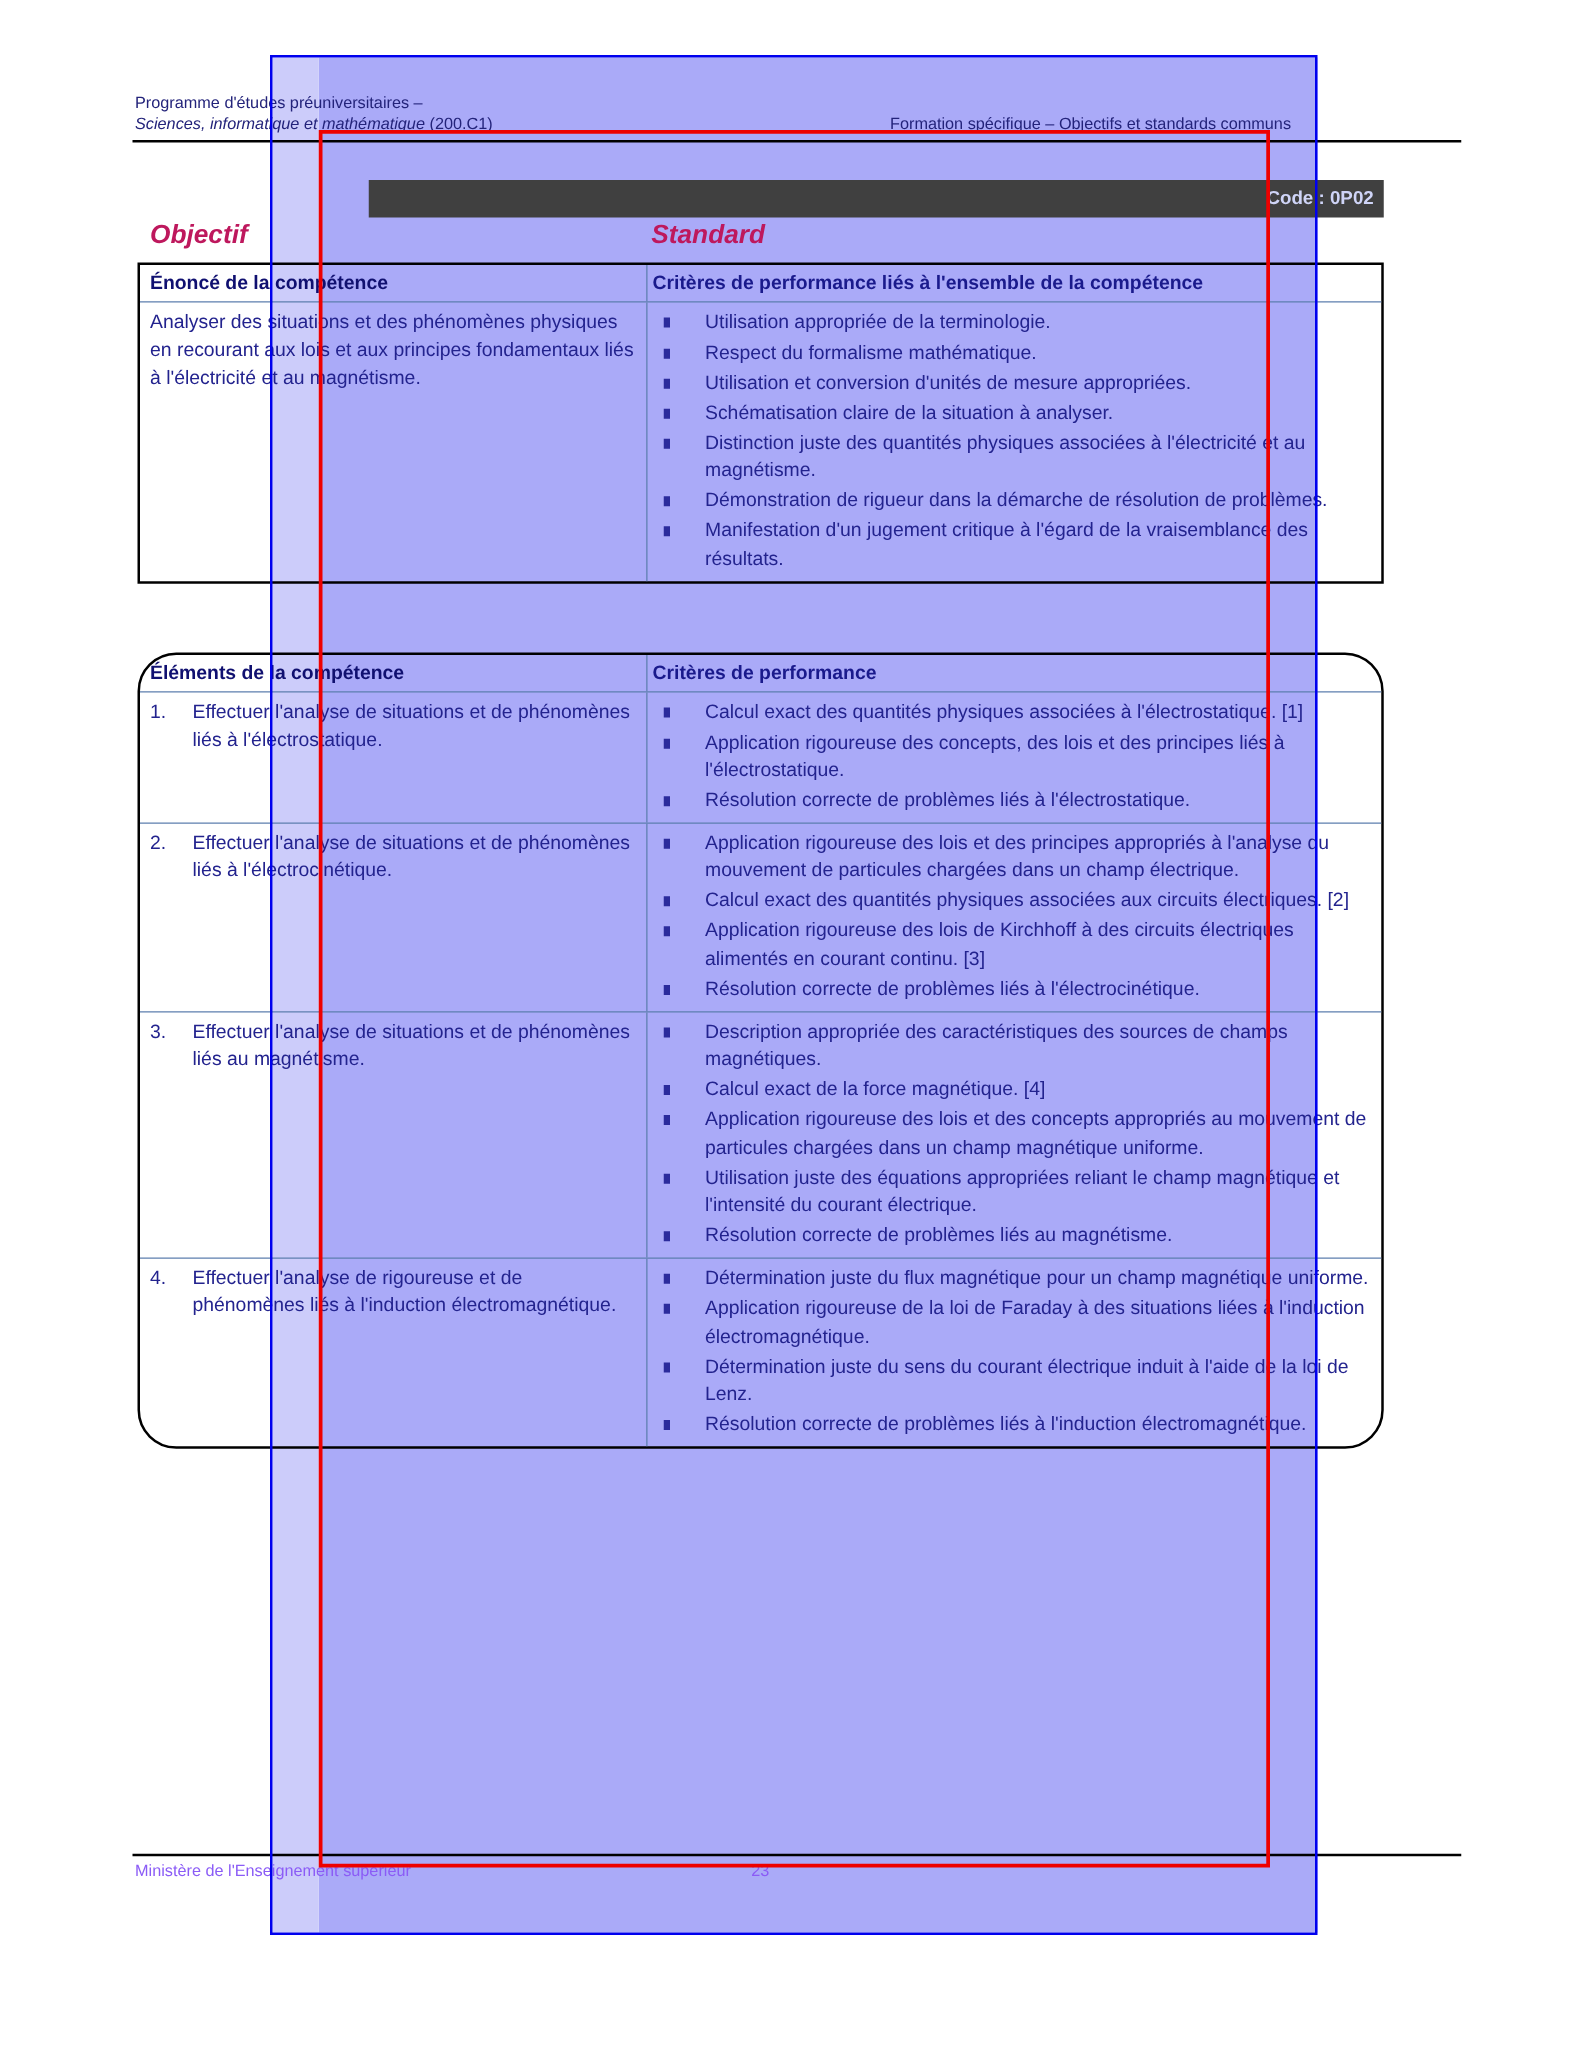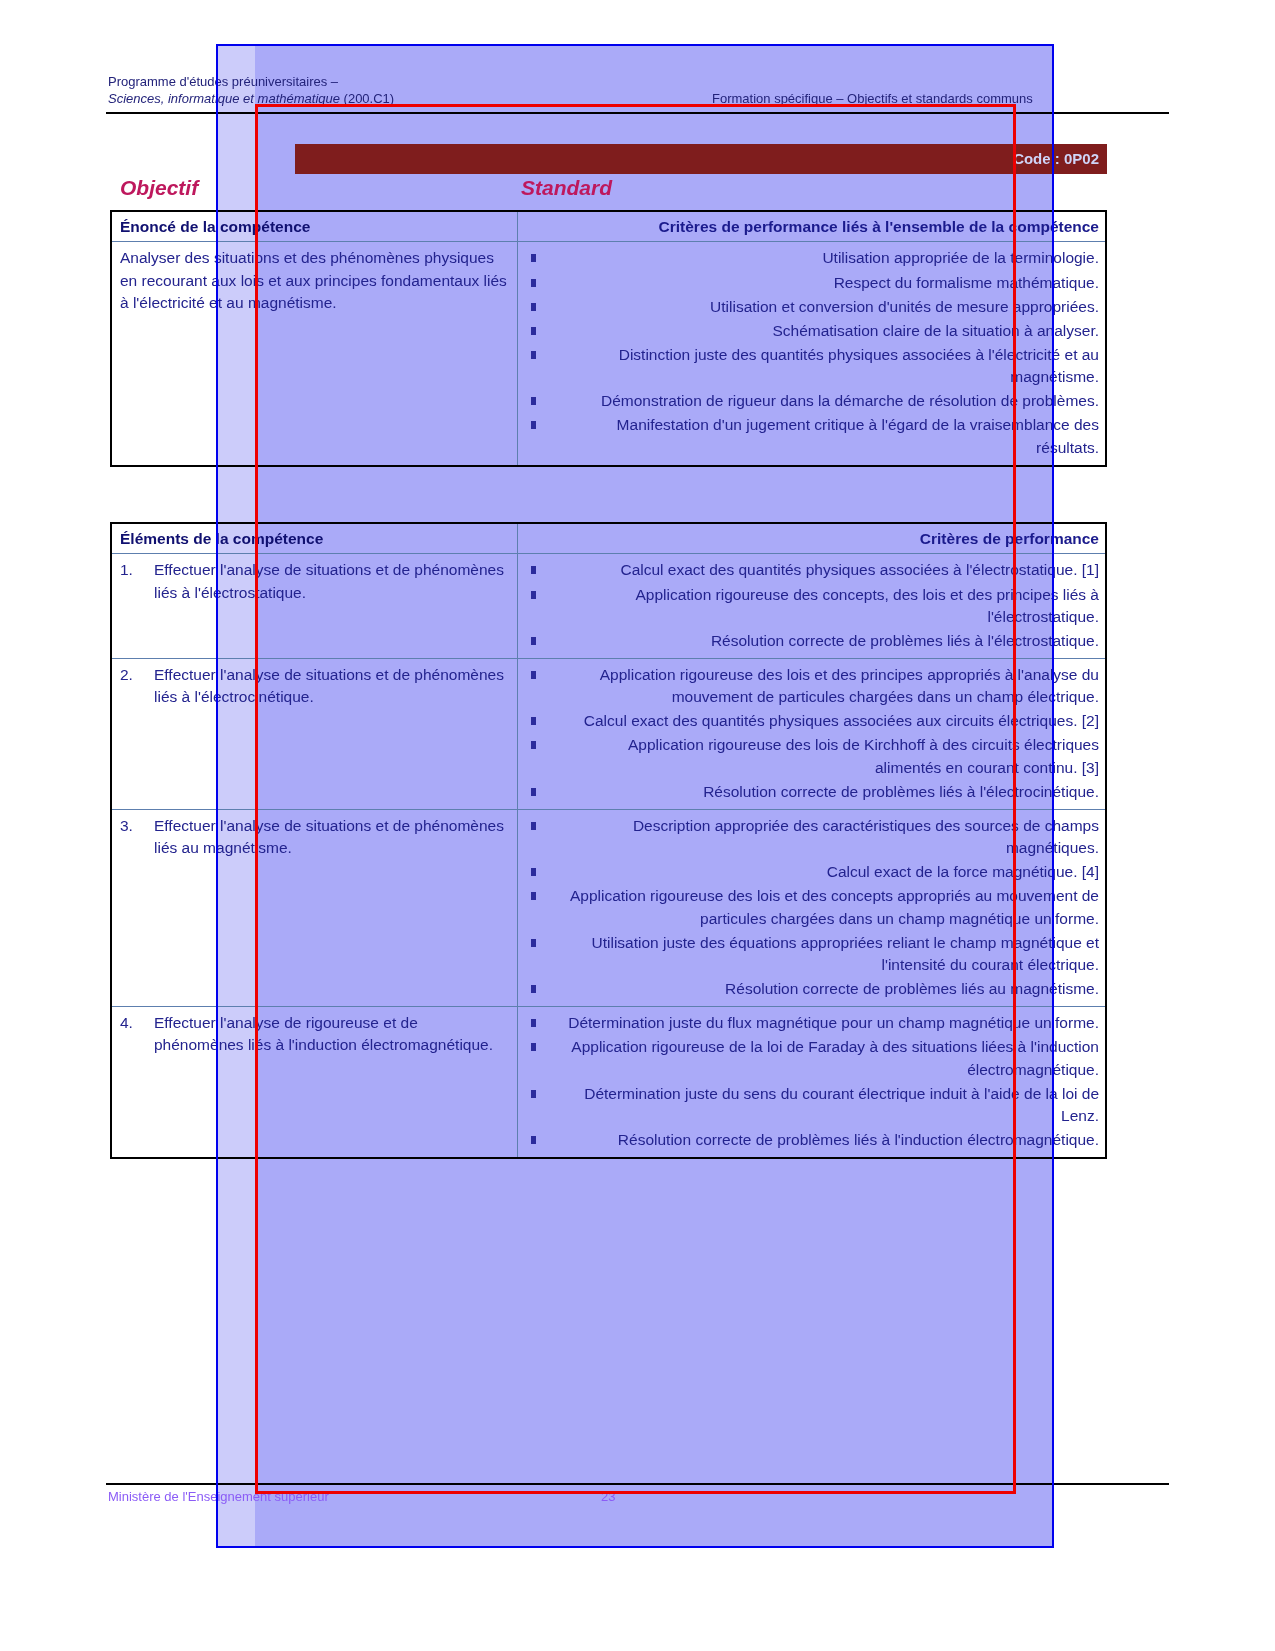--- a/index.html
+++ b/index.html
@@ -69,21 +69,21 @@
   #rh-line1 { left: 108px; top: 74px; }
   #rh-line2 { left: 108px; top: 91px; font-style: italic; }
   #rh-line2 .nonital { font-style: normal; }
   #rh-right { left: 712px; top: 91px; }
 
   
   #code-bar {
     position: absolute;
     left: 295px; top: 144px;
     width: 812px; height: 30px;
-    background: #7f1d1d;
+    background: #404040;
   }
   #code-bar .code-text {
     position: absolute;
     right: 8px; top: 6px;
     color: #cfd4f7;
     font-size: 15px;
     font-weight: bold;
     white-space: nowrap;
   }
 
@@ -106,34 +106,33 @@
 
   
   .tbl {
     position: absolute;
     left: 110px;
     width: 997px;
     border: 2px solid #000000;
     background: transparent;
   }
   #tbl-competence { top: 210px; }
-  #tbl-elements   { top: 522px; }
+  #tbl-elements   { top: 522px; border-radius: 31px; }
 
   .trow { display: flex; border-bottom: 1px solid #5d7fae; }
   .trow:last-child { border-bottom: none; }
 
   .cell-left {
     width: 406px;
     padding: 5px 6px 6px 8px;
     border-right: 1px solid #5d7fae;
   }
   .cell-right {
     flex: 1;
     padding: 5px 6px 6px 4px;
-    text-align: right;
   }
 
   .hdr-row .cell-left, .hdr-row .cell-right {
     padding-top: 5px; padding-bottom: 5px;
   }
   .hdr-txt {
     font-size: 15.5px;
     font-weight: bold;
     color: #1a1a8c;
     line-height: 1.25;

